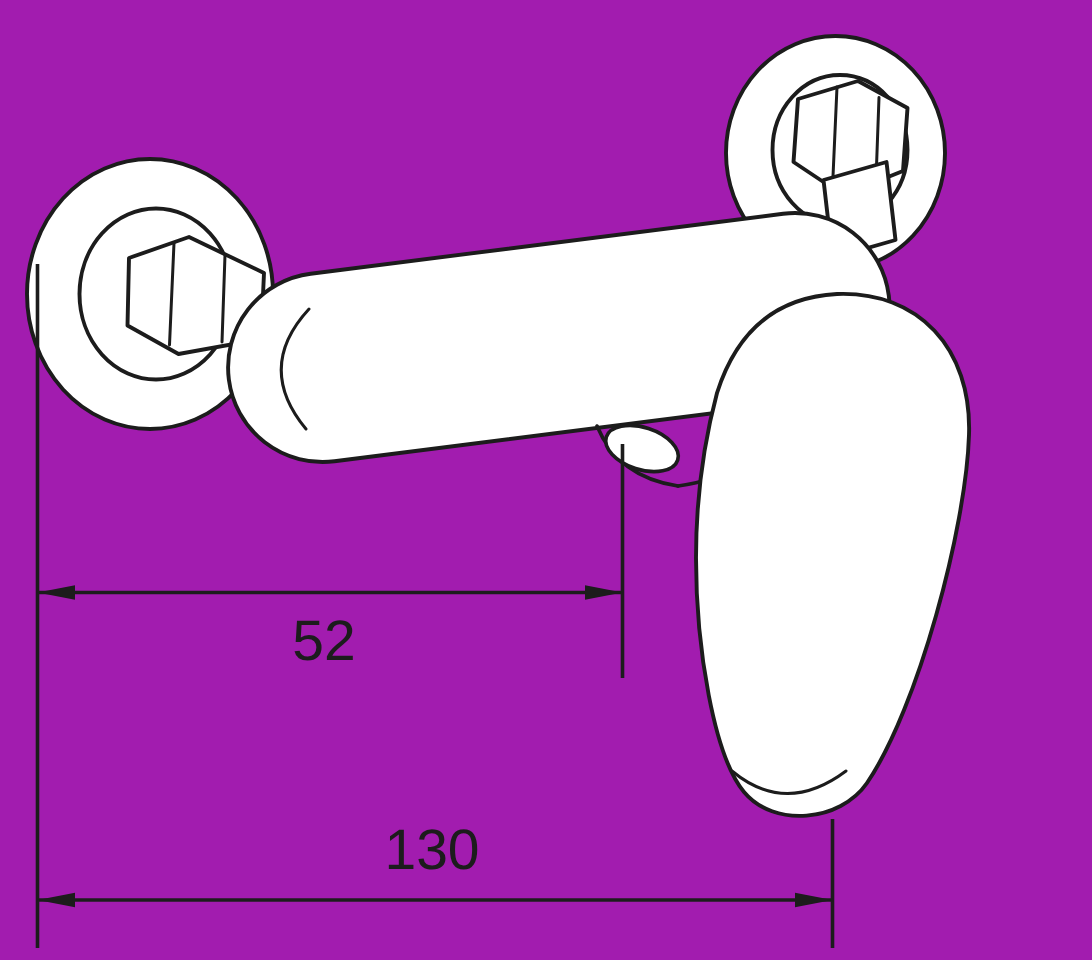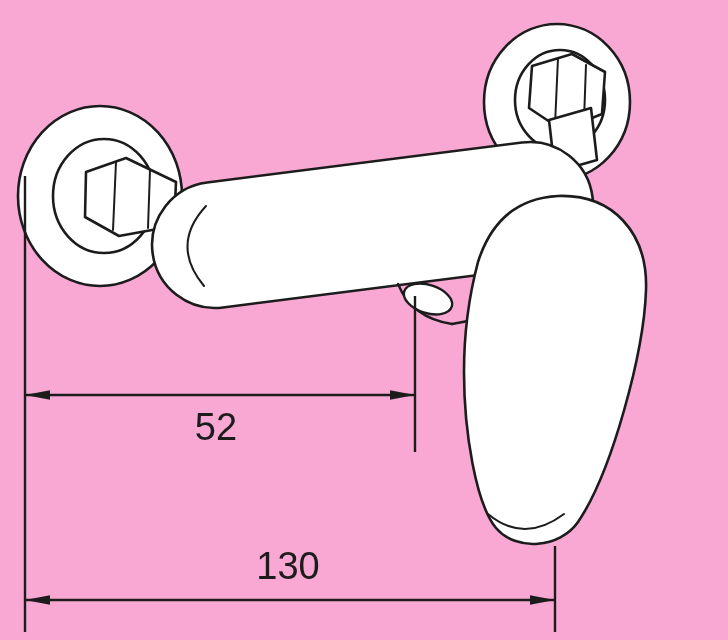--- a/index.html
+++ b/index.html
@@ -4,21 +4,21 @@
 <style>
   html, body {
     margin: 0;
     padding: 0;
     background: #ffffff;
   }
   .canvas {
     position: relative;
     width: 728px;
     height: 640px;
-    background: #f9a8d4;
+    background: #a21caf;
     overflow: hidden;
   }
   svg { display: block; }
   .dim-label {
     font-family: "Liberation Sans", sans-serif;
     font-size: 38px;
     text-anchor: middle;
   }
 </style>
 </head>

